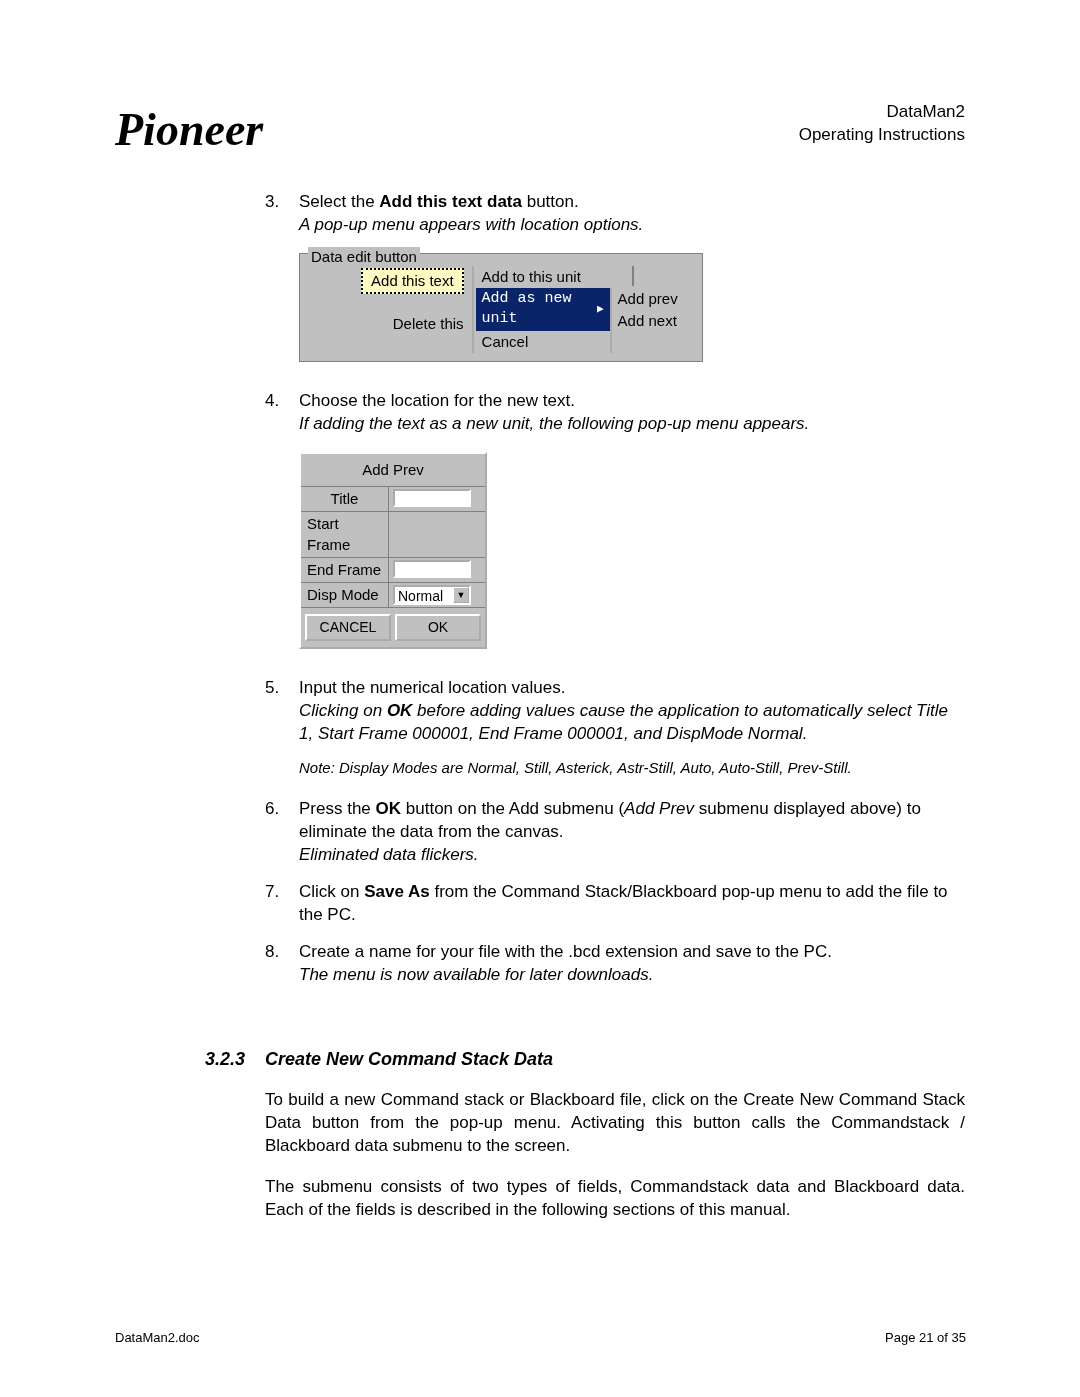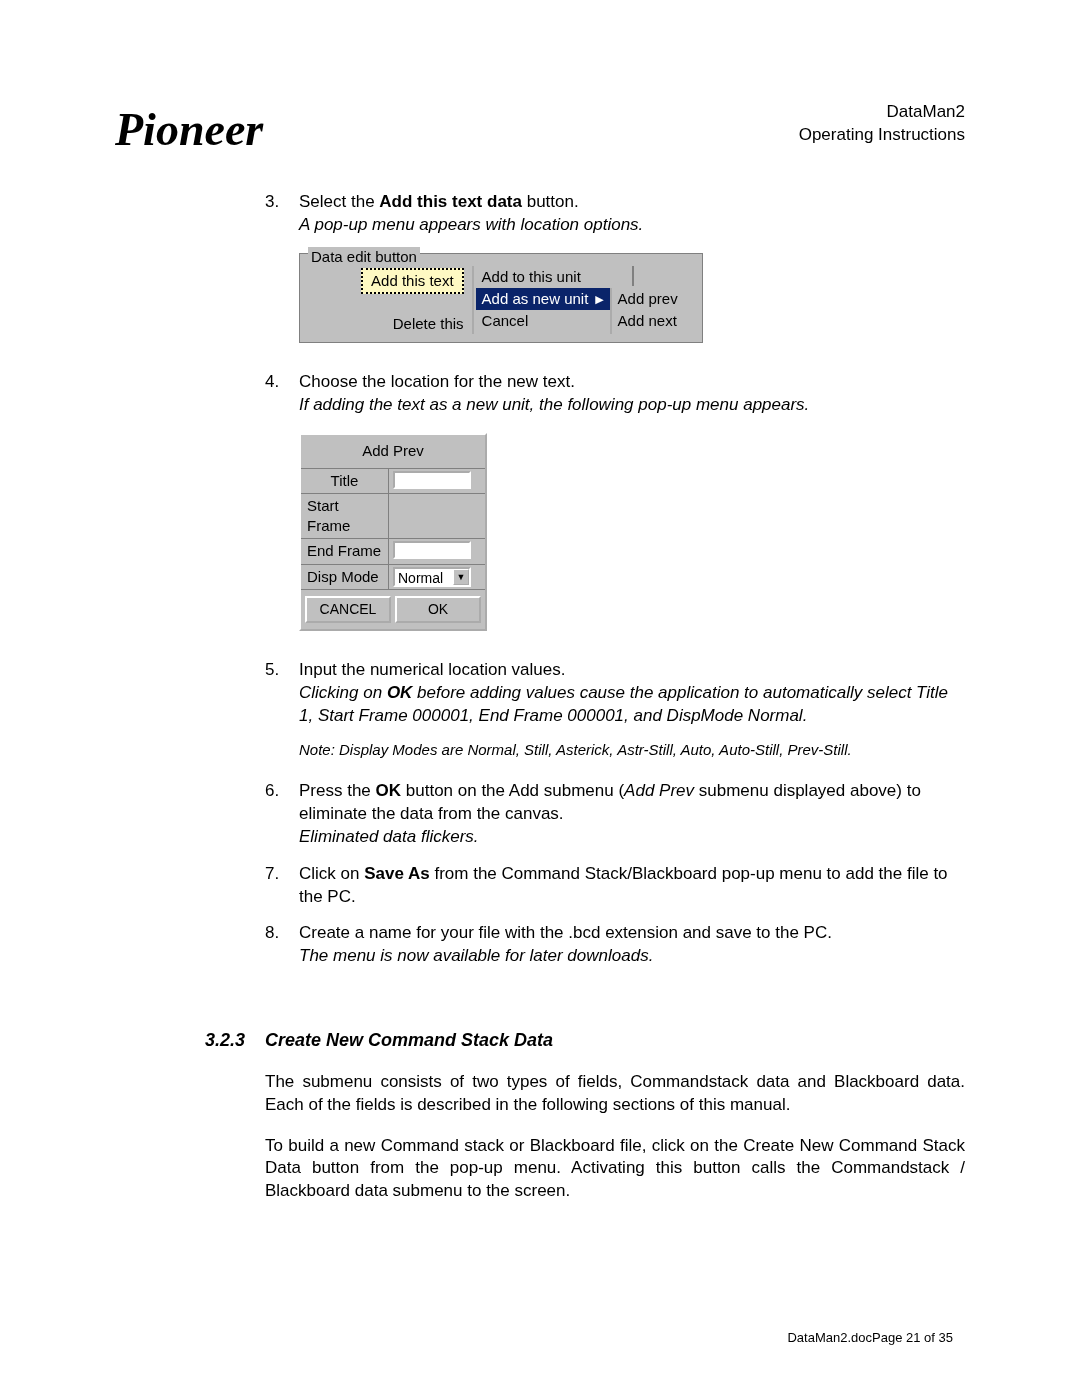--- a/index.html
+++ b/index.html
@@ -101,20 +101,21 @@
   }
   .fig1-menu-item {
     padding: 1px 6px;
     display: flex;
     justify-content: space-between;
     align-items: center;
   }
   .fig1-menu-item.hl {
     background: #0a246a;
     color: #fff;
+    font-family: Liberation Mono, monospace;
   }
   .fig1-tri {
     font-size: 11px;
   }
   .fig1-col3 {
     width: 90px;
     border-left: 2px inset #fff;
     padding-left: 4px;
     margin-top: 22px;
   }
@@ -209,25 +210,26 @@
     font-size: 18px;
   }
   .body-para {
     margin-bottom: 18px;
     text-align: justify;
   }
 
   .footer {
     position: absolute;
     left: 115px;
-    right: 127px;
+    right: 114px;
     bottom: 50px;
     display: flex;
-    justify-content: flex-end;
+    justify-content: space-between;
     font-size: 13px;
+    gap: 14px;
   }
 </style>
 </head>
 <body>
 
 <div class="page">
 
   <div class="header">
     <div class="logo">Pioneer</div>
     <div class="header-right">
@@ -354,25 +356,25 @@
         <div>Create a name for your file with the .bcd extension and save to the PC.</div>
         <div class="italic">The menu is now available for later downloads.</div>
       </div>
     </div>
 
     <div class="section-row">
       <div class="sec-num">3.2.3</div>
       <div class="sec-title">Create New Command Stack Data</div>
     </div>
 
-    <div class="body-para">The submenu consists of two types of fields, Commandstack data and Blackboard data.  Each of the fields is described in the following sections of this manual.</div>
-
     <div class="body-para">
       <span>To build a new Command stack or Blackboard file, click on the </span><span class="bold">Create New Command Stack Data</span><span> button from the pop-up menu.  Activating this button calls the Commandstack / Blackboard data submenu to the screen.</span>
     </div>
+
+    <div class="body-para">The submenu consists of two types of fields, Commandstack data and Blackboard data.  Each of the fields is described in the following sections of this manual.</div>
 
   </div>
 
   <div class="footer">
     <span>DataMan2.doc</span>
     <span>Page 21 of 35</span>
   </div>
 
 </div>
 

